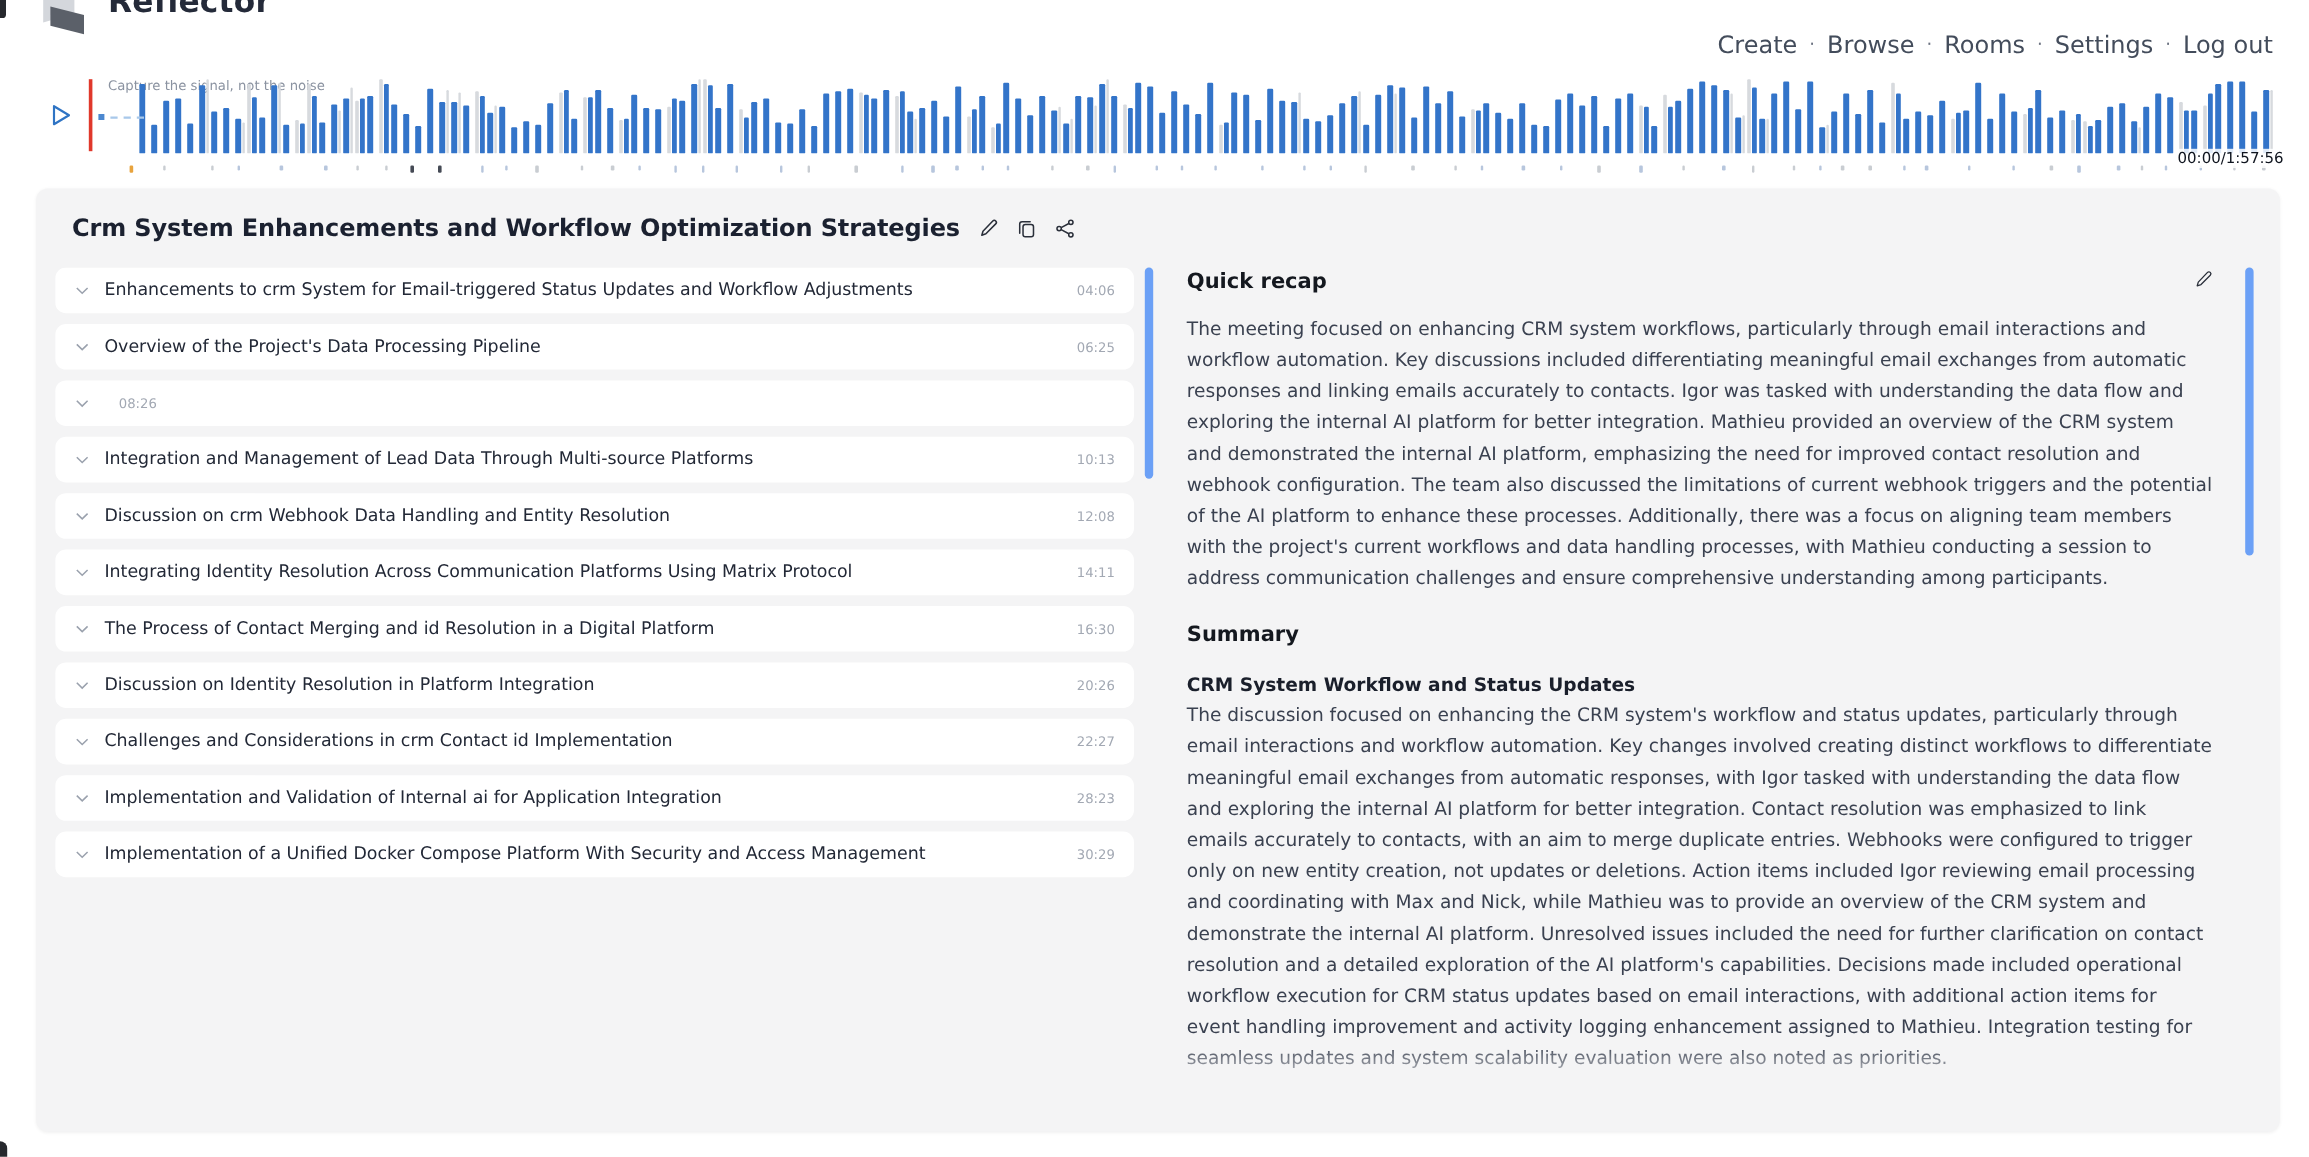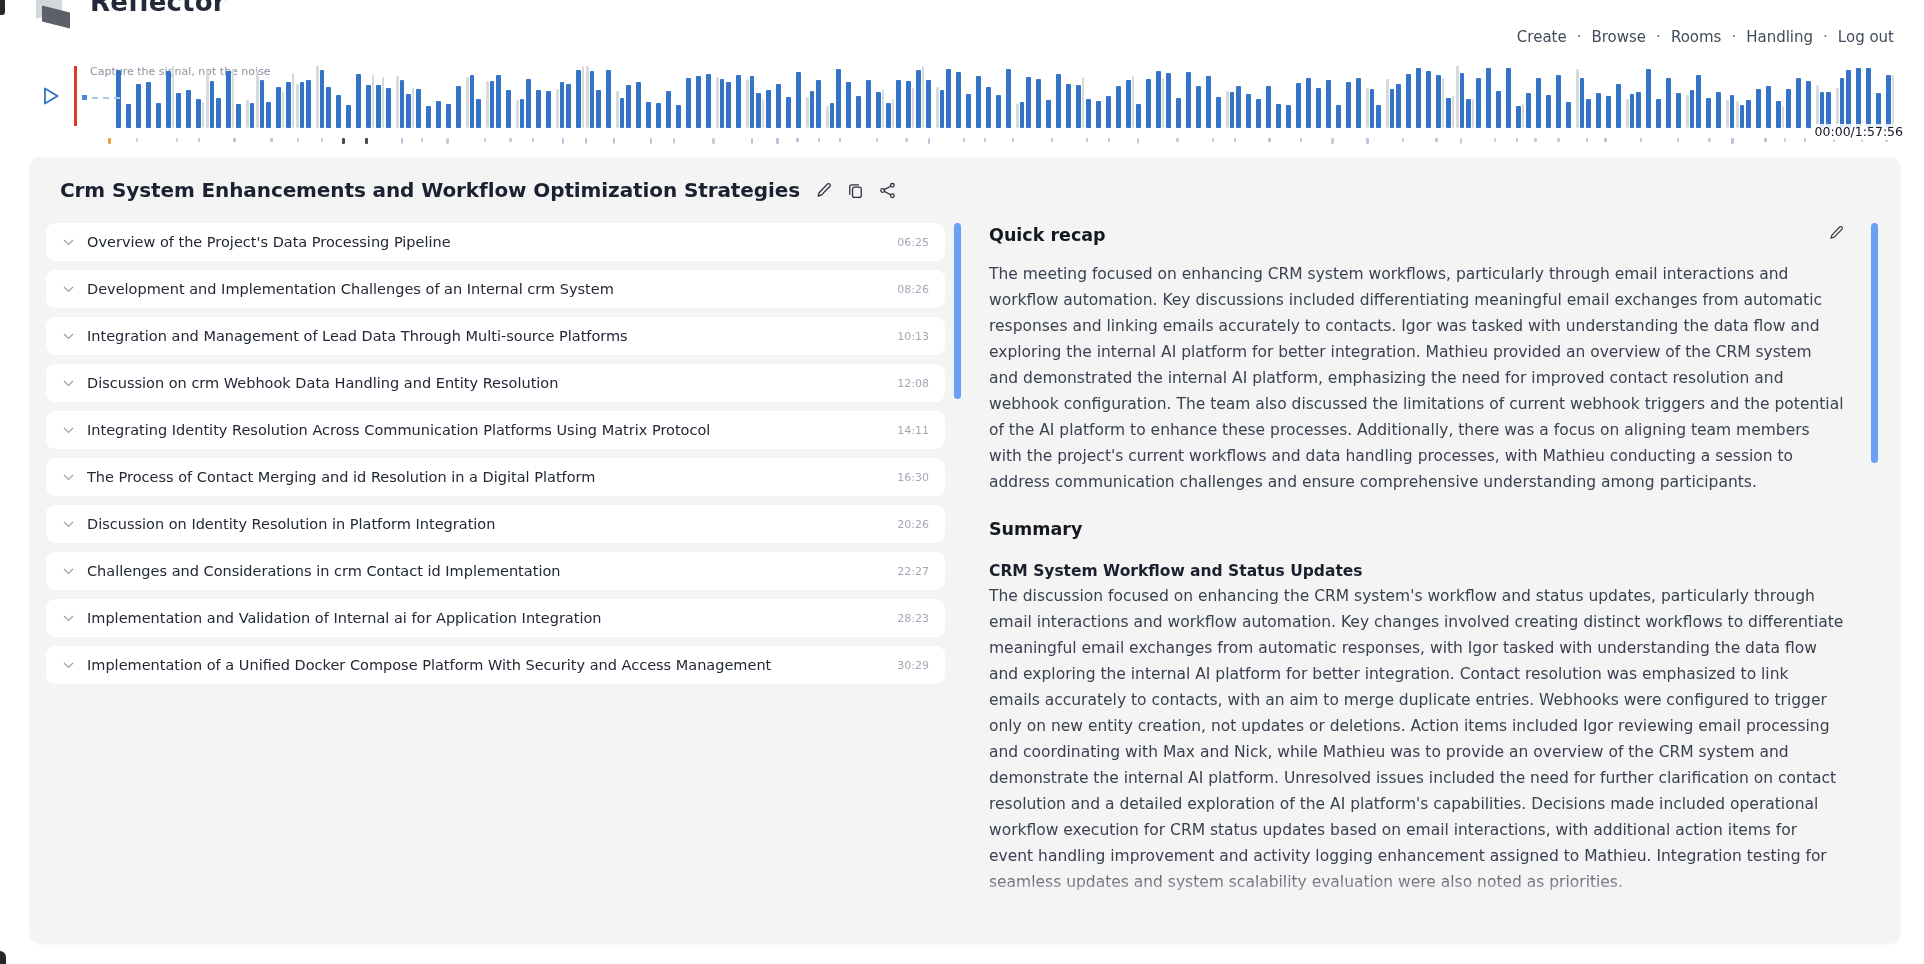--- a/index.html
+++ b/index.html
@@ -24,21 +24,21 @@
   .brand{display:flex;align-items:flex-start;gap:14px;}
   .logo{position:relative;width:42px;height:40px;margin-top:2px;}
   .logo .page-top{position:absolute;left:2px;top:2px;width:26px;height:24px;
     background:#d4d7dc;transform:skewY(-16deg);}
   .logo .page-bottom{position:absolute;left:8px;top:20px;width:28px;height:16px;
     background:#5b6069;transform:skewY(14deg);}
   .brand-text{display:flex;flex-direction:column;gap:32px;}
   .app-name{font-size:26px;font-weight:bold;color:#242a39;letter-spacing:.2px;line-height:30px;}
   .tagline{font-size:11px;color:#8b93a1;margin-top:16px;}
   nav{display:flex;align-items:center;gap:10px;padding-top:10px;}
-  .nav-item{font-size:15px;color:#434c5b;cursor:pointer;}
+  .nav-item{font-size:20px;color:#434c5b;cursor:pointer;}
   .nav-sep{font-size:15px;color:#6b7280;}
 
   
   .player{position:relative;margin:6px 18px 0 36px;height:72px;}
   .play-btn{position:absolute;left:4px;top:24px;width:22px;height:22px;border:none;
     background:transparent;cursor:pointer;padding:0;}
   .wave-wrap{position:absolute;left:34px;right:0;top:0;bottom:0;}
   .playhead{position:absolute;left:4px;top:4px;bottom:8px;width:3px;background:var(--playhead);z-index:3;}
   .lead-dot{position:absolute;left:12px;top:33px;width:5px;height:5px;background:#4c88d0;z-index:2;}
   .lead-dashes{position:absolute;left:22px;top:35px;width:28px;border-top:2px dashed #a8c8ea;z-index:2;}
@@ -103,21 +103,21 @@
       <div class="tagline">Capture the signal, not the noise</div>
     </div>
   </div>
   <nav>
       <span class="nav-item">Create</span>
       <span class="nav-sep">·</span>
       <span class="nav-item">Browse</span>
       <span class="nav-sep">·</span>
       <span class="nav-item">Rooms</span>
       <span class="nav-sep">·</span>
-      <span class="nav-item">Handling</span>
+      <span class="nav-item">Settings</span>
       <span class="nav-sep">·</span>
       <span class="nav-item">Log out</span>
     </nav>
 </header>
 
 <section class="player">
   <button class="play-btn">
     <svg width="20" height="20" viewBox="0 0 20 20">
       <polygon points="4,2.5 16.5,10 4,17.5" fill="none" stroke="#2f74c4" stroke-width="1.8" stroke-linejoin="round"></polygon>
     </svg>
@@ -804,38 +804,46 @@
         <circle cx="3.4" cy="8" r="1.7" fill="none" stroke="currentColor" stroke-width="1.2"></circle>
         <circle cx="12.6" cy="12.9" r="1.7" fill="none" stroke="currentColor" stroke-width="1.2"></circle>
         <path d="M5 7.2l6-3.2M5 8.8l6 3.2" stroke="currentColor" stroke-width="1.2" fill="none"></path>
       </svg>
     </button>
   </div>
 
   <div class="columns">
     <div class="topics-col">
       <div class="topics-viewport" id="topics-list">
+  <div class="topic-row">
+    <span class="chev">
+      <svg width="11" height="7" viewBox="0 0 11 7">
+        <polyline points="1,1 5.5,5.4 10,1" fill="none" stroke="currentColor" stroke-width="1.3"></polyline>
+      </svg>
+    </span>
+    <span class="topic-label">Enhancements to crm System for Email-triggered Status Updates and Workflow Adjustments</span>
+    <span class="topic-time">04:06</span>
+  </div>
 
   <div class="topic-row">
     <span class="chev">
       <svg width="11" height="7" viewBox="0 0 11 7">
         <polyline points="1,1 5.5,5.4 10,1" fill="none" stroke="currentColor" stroke-width="1.3"></polyline>
       </svg>
     </span>
     <span class="topic-label">Overview of the Project's Data Processing Pipeline</span>
     <span class="topic-time">06:25</span>
   </div>
 
   <div class="topic-row">
     <span class="chev">
       <svg width="11" height="7" viewBox="0 0 11 7">
         <polyline points="1,1 5.5,5.4 10,1" fill="none" stroke="currentColor" stroke-width="1.3"></polyline>
       </svg>
     </span>
-    <span class="topic-label">Development and Implementation Challenges of an Internal crm System</span>
     <span class="topic-time">08:26</span>
   </div>
 
   <div class="topic-row">
     <span class="chev">
       <svg width="11" height="7" viewBox="0 0 11 7">
         <polyline points="1,1 5.5,5.4 10,1" fill="none" stroke="currentColor" stroke-width="1.3"></polyline>
       </svg>
     </span>
     <span class="topic-label">Integration and Management of Lead Data Through Multi-source Platforms</span>

